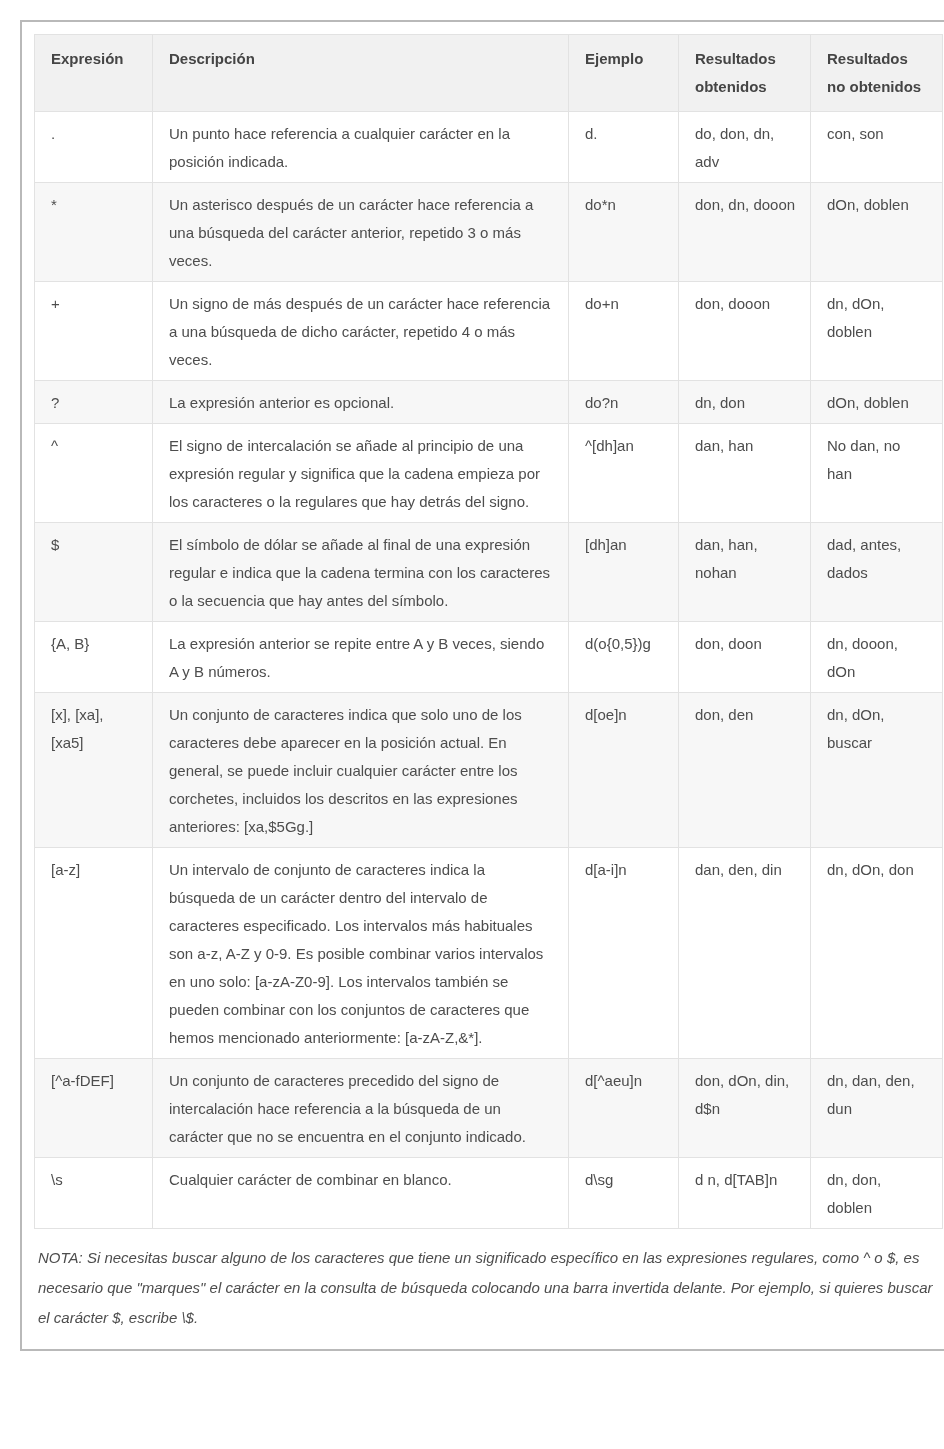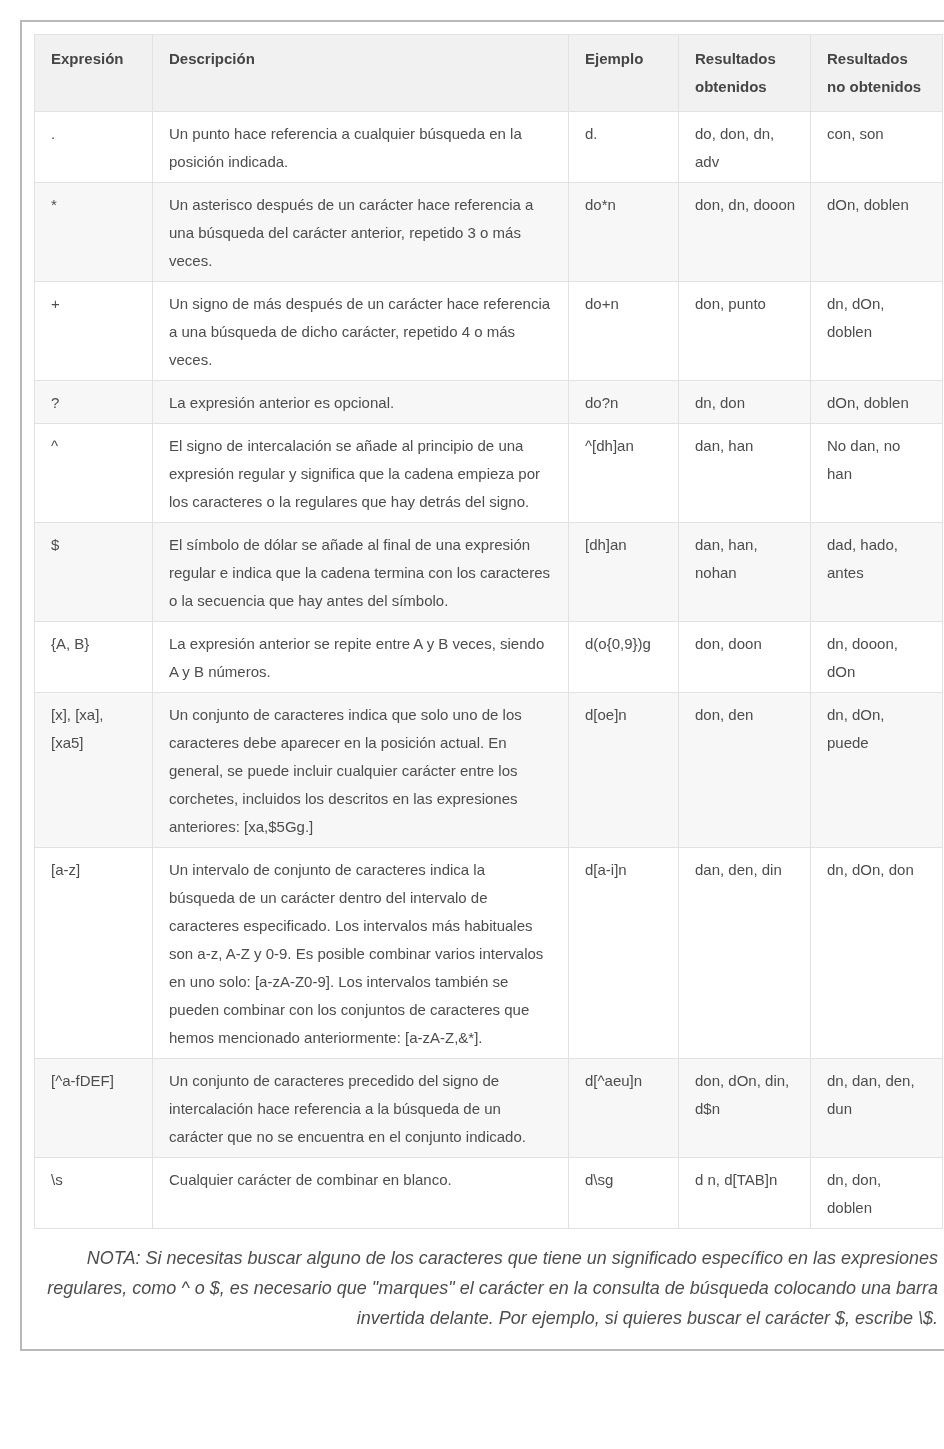--- a/index.html
+++ b/index.html
@@ -38,24 +38,23 @@
     color: #454545;
     padding-top: 10px;
     padding-bottom: 10px;
   }
   table.regex-table tbody tr { background: #ffffff; }
   table.regex-table tbody tr:nth-child(even) { background: #f7f7f7; }
   .note {
     margin-top: 14px;
     padding: 0 4px;
     font-style: italic;
-    font-size: 18px;
+    font-size: 15px;
     line-height: 30px;
     color: #4d4d4d;
-    text-align: right;
   }
 </style>
 </head>
 <body>
 
 <div class="frame">
   <table class="regex-table">
     <colgroup>
       <col style="width:118px">
       <col style="width:416px">
@@ -68,37 +67,37 @@
         <th>Expresión</th>
         <th>Descripción</th>
         <th>Ejemplo</th>
         <th>Resultados obtenidos</th>
         <th>Resultados no obtenidos</th>
       </tr>
     </thead>
     <tbody>
         <tr>
           <td>.</td>
-          <td>Un punto hace referencia a cualquier búsqueda en la posición indicada.</td>
+          <td>Un punto hace referencia a cualquier carácter en la posición indicada.</td>
           <td>d.</td>
           <td>do, don, dn, adv</td>
           <td>con, son</td>
         </tr>
         <tr>
           <td>*</td>
           <td>Un asterisco después de un carácter hace referencia a una búsqueda del carácter anterior, repetido 3 o más veces.</td>
           <td>do*n</td>
           <td>don, dn, dooon</td>
           <td>dOn, doblen</td>
         </tr>
         <tr>
           <td>+</td>
           <td>Un signo de más después de un carácter hace referencia a una búsqueda de dicho carácter, repetido 4 o más veces.</td>
           <td>do+n</td>
-          <td>don, punto</td>
+          <td>don, dooon</td>
           <td>dn, dOn, doblen</td>
         </tr>
         <tr>
           <td>?</td>
           <td>La expresión anterior es opcional.</td>
           <td>do?n</td>
           <td>dn, don</td>
           <td>dOn, doblen</td>
         </tr>
         <tr>
@@ -106,35 +105,35 @@
           <td>El signo de intercalación se añade al principio de una expresión regular y significa que la cadena empieza por los caracteres o la regulares que hay detrás del signo.</td>
           <td>^[dh]an</td>
           <td>dan, han</td>
           <td>No dan, no han</td>
         </tr>
         <tr>
           <td>$</td>
           <td>El símbolo de dólar se añade al final de una expresión regular e indica que la cadena termina con los caracteres o la secuencia que hay antes del símbolo.</td>
           <td>[dh]an</td>
           <td>dan, han, nohan</td>
-          <td>dad, hado, antes</td>
+          <td>dad, antes, dados</td>
         </tr>
         <tr>
           <td>{A, B}</td>
           <td>La expresión anterior se repite entre A y B veces, siendo A y B números.</td>
-          <td>d(o{0,9})g</td>
+          <td>d(o{0,5})g</td>
           <td>don, doon</td>
           <td>dn, dooon, dOn</td>
         </tr>
         <tr>
           <td>[x], [xa], [xa5]</td>
           <td>Un conjunto de caracteres indica que solo uno de los caracteres debe aparecer en la posición actual. En general, se puede incluir cualquier carácter entre los corchetes, incluidos los descritos en las expresiones anteriores: [xa,$5Gg.]</td>
           <td>d[oe]n</td>
           <td>don, den</td>
-          <td>dn, dOn, puede</td>
+          <td>dn, dOn, buscar</td>
         </tr>
         <tr>
           <td>[a-z]</td>
           <td>Un intervalo de conjunto de caracteres indica la búsqueda de un carácter dentro del intervalo de caracteres especificado. Los intervalos más habituales son a-z, A-Z y 0-9. Es posible combinar varios intervalos en uno solo: [a-zA-Z0-9]. Los intervalos también se pueden combinar con los conjuntos de caracteres que hemos mencionado anteriormente: [a-zA-Z,&amp;*].</td>
           <td>d[a-i]n</td>
           <td>dan, den, din</td>
           <td>dn, dOn, don</td>
         </tr>
         <tr>
           <td>[^a-fDEF]</td>

